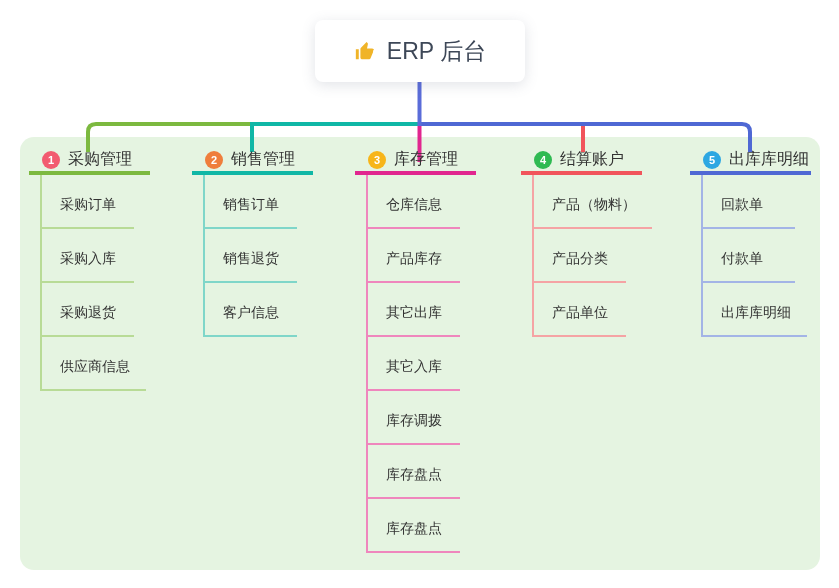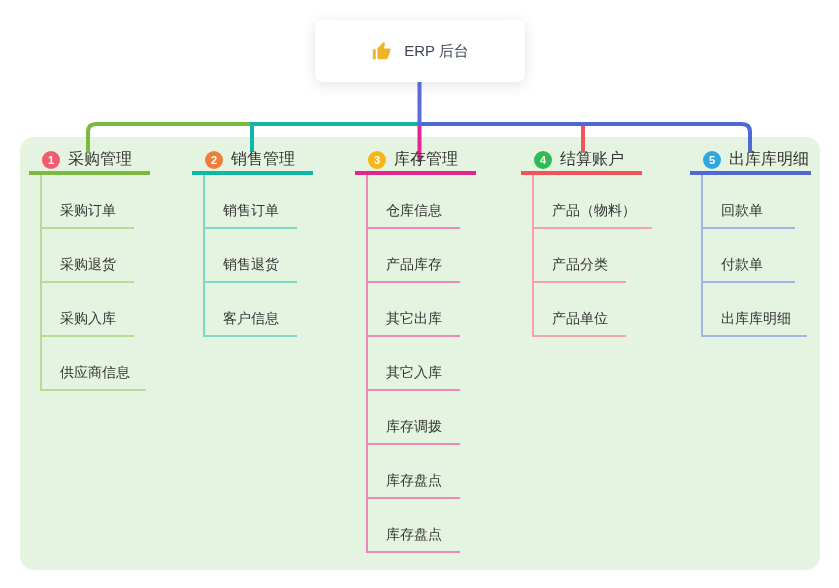--- a/index.html
+++ b/index.html
@@ -10,40 +10,40 @@
   .panel{
     position:absolute;left:20px;top:137px;width:800px;height:433px;
     background:#e5f4e1;border-radius:14px;
   }
   .connectors{position:absolute;left:0;top:0;width:839px;height:588px;pointer-events:none;}
   .root-node{
     position:absolute;left:315px;top:20px;width:210px;height:62px;
     background:#ffffff;border-radius:8px;
     box-shadow:0 3px 14px rgba(90,100,120,0.18);
     display:flex;align-items:center;justify-content:center;gap:11px;
-    font-size:15px;color:#3d4757;cursor:default;
+    font-size:23px;color:#3d4757;cursor:default;
   }
   .root-node .thumb{display:flex;align-items:center;}
   .branch{position:absolute;top:148px;}
   .b0{left:29px}.b1{left:192px}.b2{left:355px}.b3{left:521px}.b4{left:690px}
   .branch .header{
     width:121px;height:27px;box-sizing:border-box;
     display:flex;align-items:center;gap:8px;padding-left:13px;
     border-bottom:4px solid var(--line);
     font-size:16px;color:#333;
   }
   .badge{
     width:18px;height:18px;border-radius:50%;background:var(--badge);
     color:#fff;font-size:11px;font-weight:bold;
     display:flex;align-items:center;justify-content:center;flex:0 0 18px;
   }
   .items{margin-left:11px;border-left:2px solid var(--light);width:max-content;}
   .item{
     height:54px;box-sizing:border-box;width:max-content;min-width:92px;
-    display:flex;align-items:flex-end;padding:0 16px 7px 18px;
+    display:flex;align-items:flex-end;padding:0 16px 13px 18px;
     border-bottom:2px solid var(--light);
     font-size:14px;color:#333;white-space:nowrap;
   }
 </style>
 </head>
 <body>
 
 <div class="canvas">
 
   <div class="panel"></div>
@@ -71,24 +71,24 @@
     <div class="branch b0" style="--line: #7cb93f; --light: #b8db96; --badge: #f25b70;">
       <div class="header">
         <span class="badge">1</span>
         <span class="title">采购管理</span>
       </div>
       <div class="items">
           <div class="item">
             <span>采购订单</span>
           </div>
           <div class="item">
-            <span>采购退货</span>
+            <span>采购入库</span>
           </div>
           <div class="item">
-            <span>采购入库</span>
+            <span>采购退货</span>
           </div>
           <div class="item">
             <span>供应商信息</span>
           </div>
         </div>
     </div>
 
     <div class="branch b1" style="--line: #10b7a6; --light: #7fd6c9; --badge: #ef7e3c;">
       <div class="header">
         <span class="badge">2</span>

